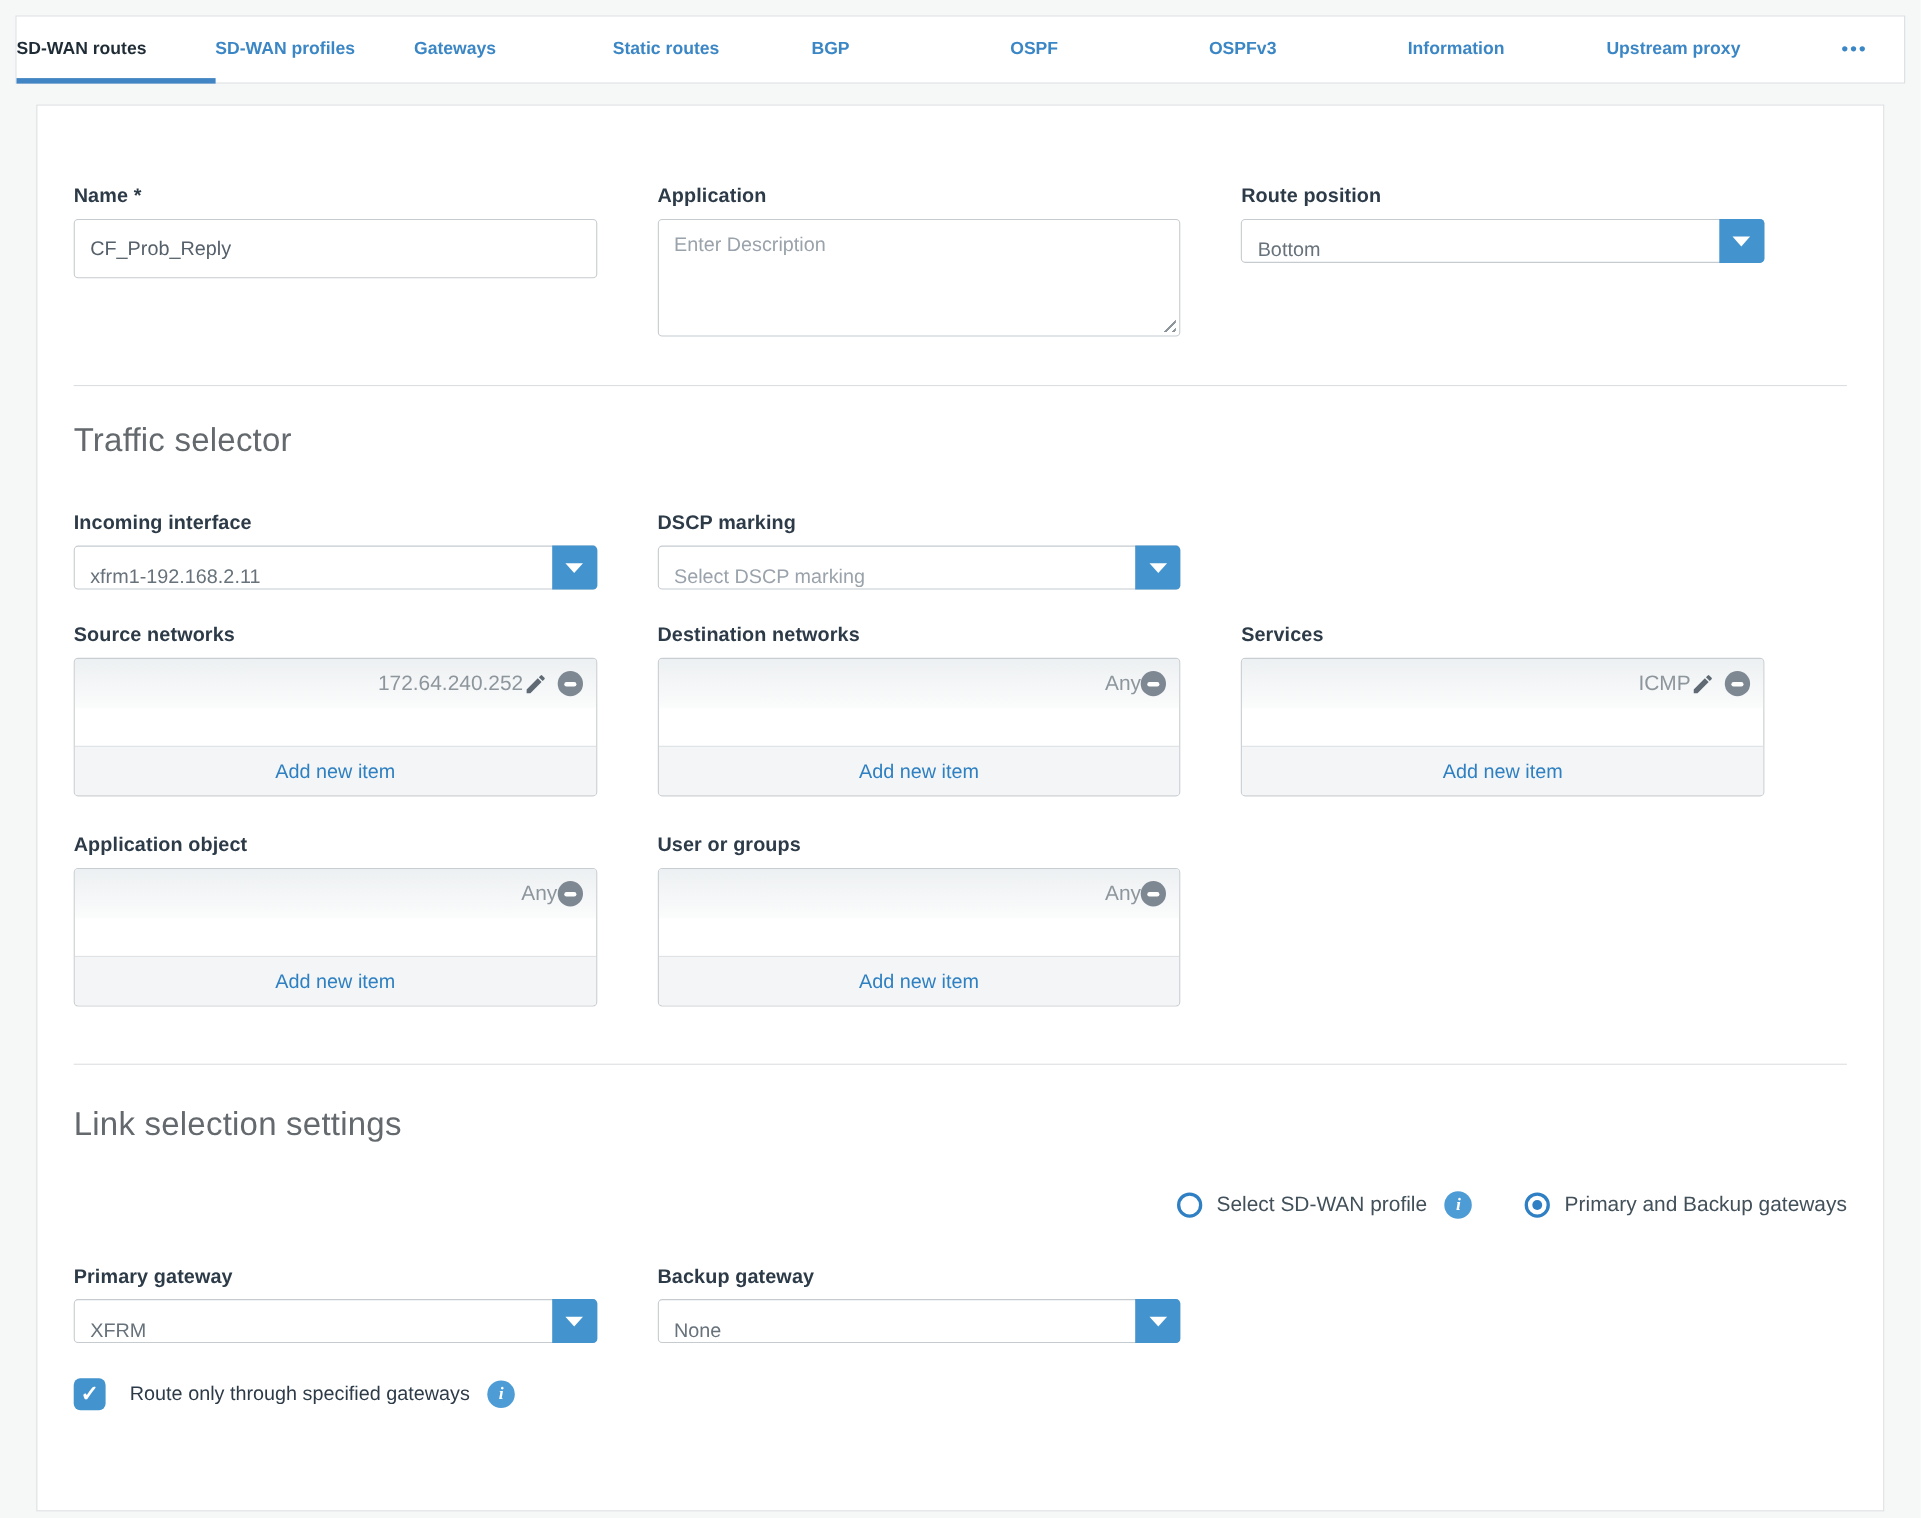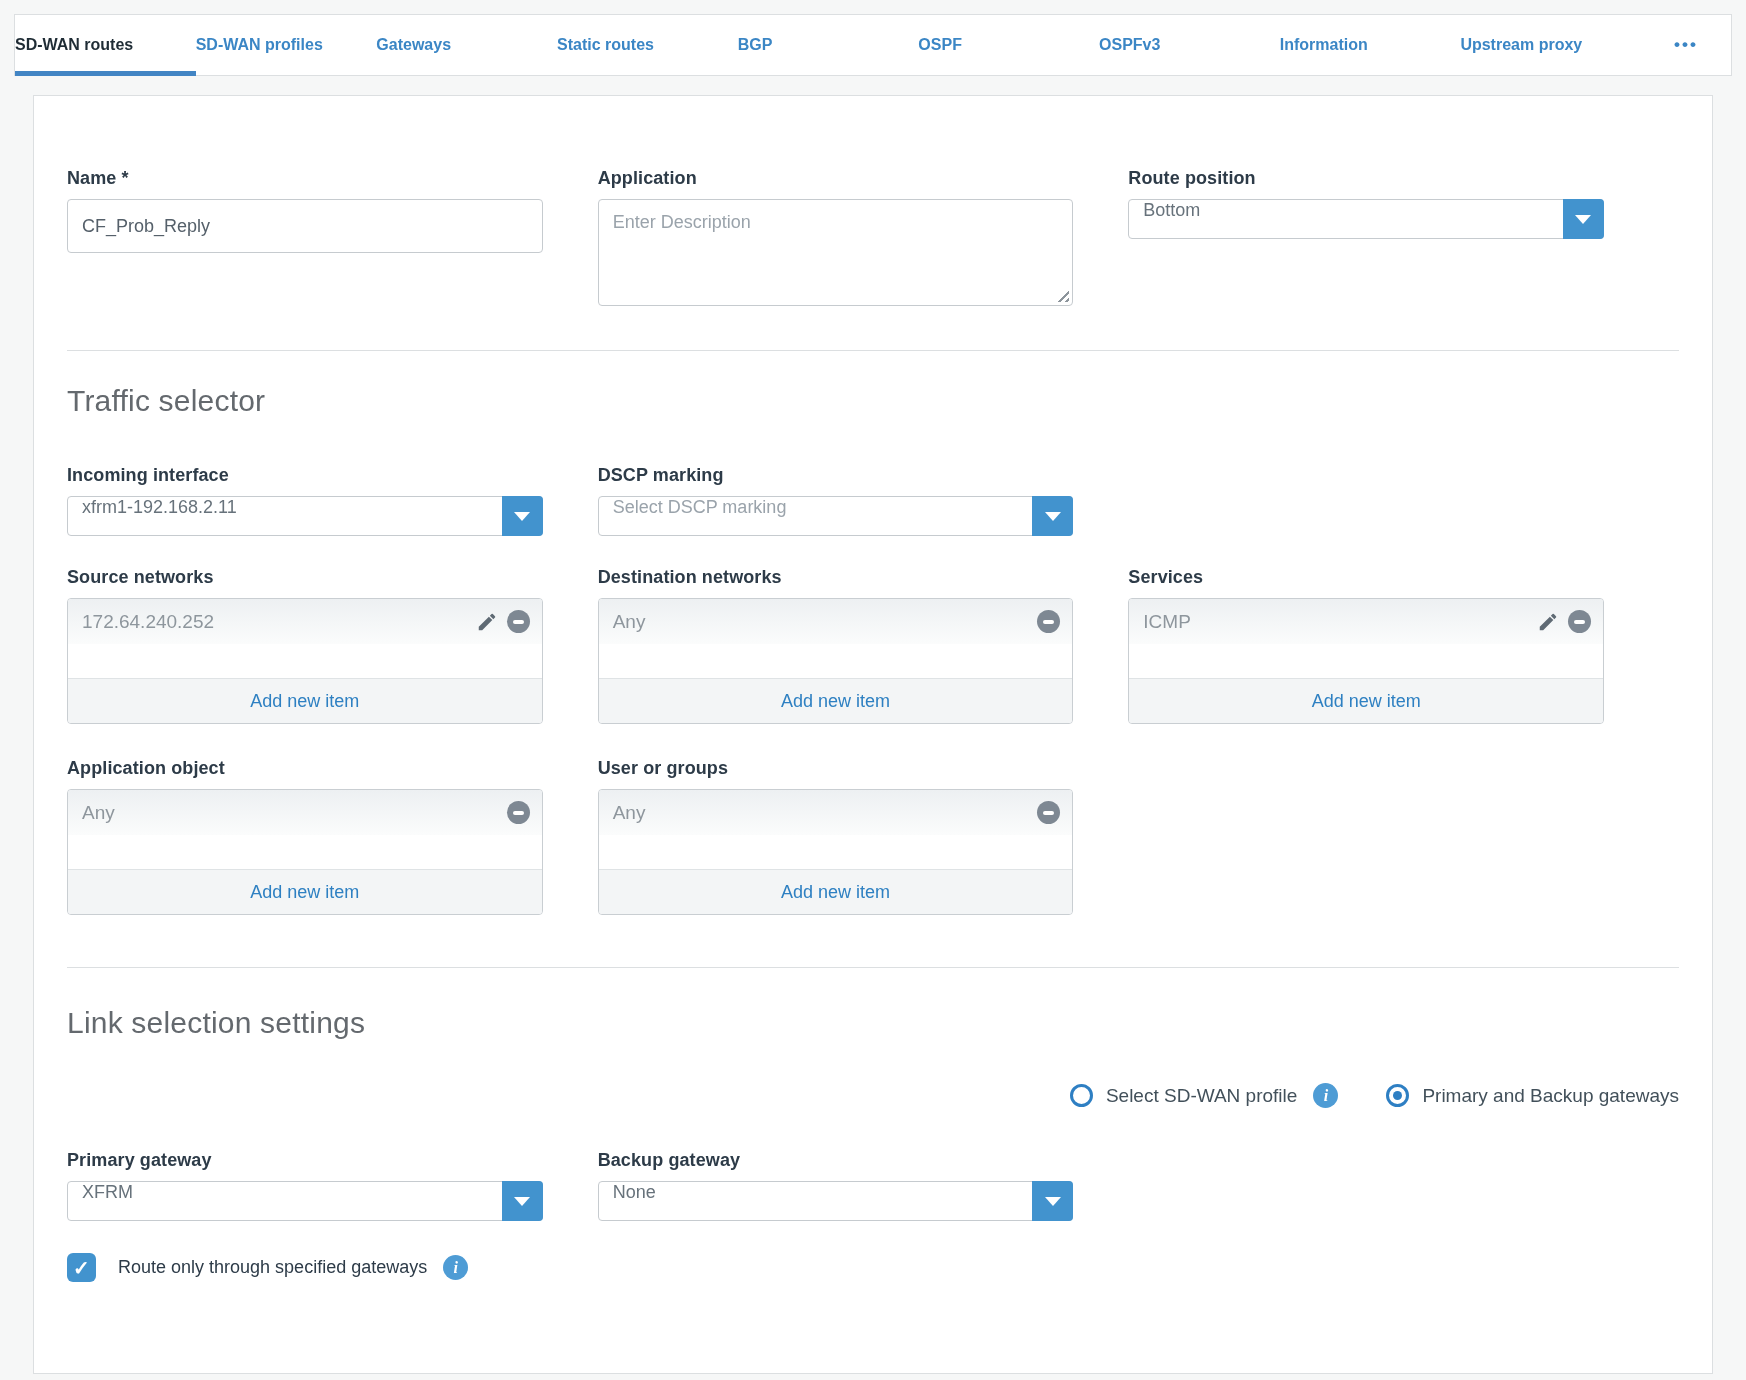--- a/index.html
+++ b/index.html
@@ -107,21 +107,21 @@
     pointer-events:none;
   }
   
   .select {
     position:relative;
     height:40px;
     border:1px solid #c6cbcf;
     border-radius:4px;
     background:#fff;
     display:flex;
-    align-items:flex-start;
+    align-items:flex-end;
     padding:0 52px 0 14px;
     font-size:18px;
     color:#67727b;
     cursor:pointer;
   }
   .select .placeholder { color:#9aa3ab; }
   .select-btn {
     position:absolute;
     top:-1px; right:-1px; bottom:-1px;
     width:41px;
@@ -149,20 +149,21 @@
   }
   .list-items { flex:1 1 auto; }
   .list-item {
     height:45px;
     display:flex;
     align-items:center;
     padding:0 12px 0 14px;
     background:linear-gradient(to bottom, #edf0f2 0%, #fbfcfc 100%);
     font-size:19px;
     color:#8e969d;
+    text-align:right;
   }
   .item-text { flex:1 1 auto; }
   .item-icons { display:flex; align-items:center; gap:9px; }
   .icon-pencil { width:22px; height:22px; color:#5f6a74; cursor:pointer; display:flex; }
   .icon-pencil svg { width:22px; height:22px; fill:currentColor; }
   .icon-minus {
     width:23px; height:23px;
     border-radius:50%;
     background:#7e8893;
     display:flex;

